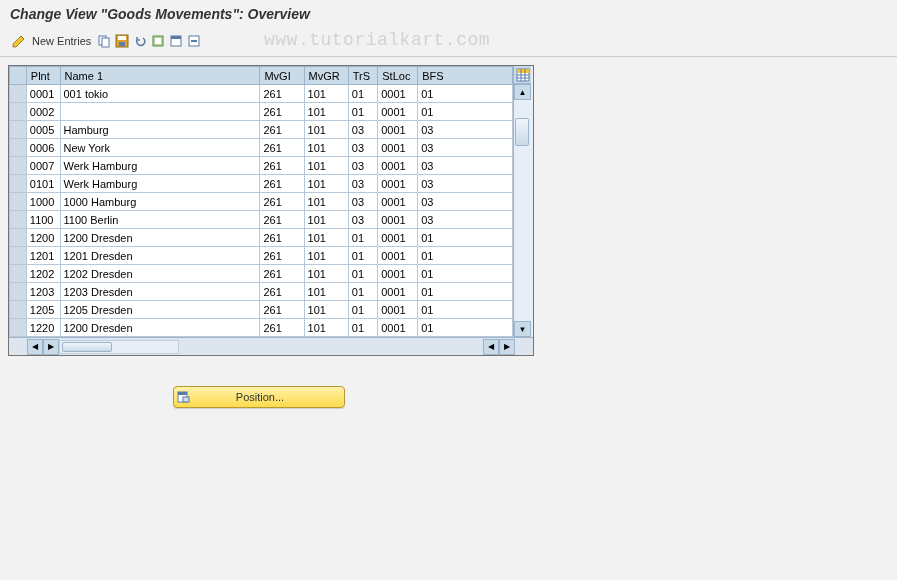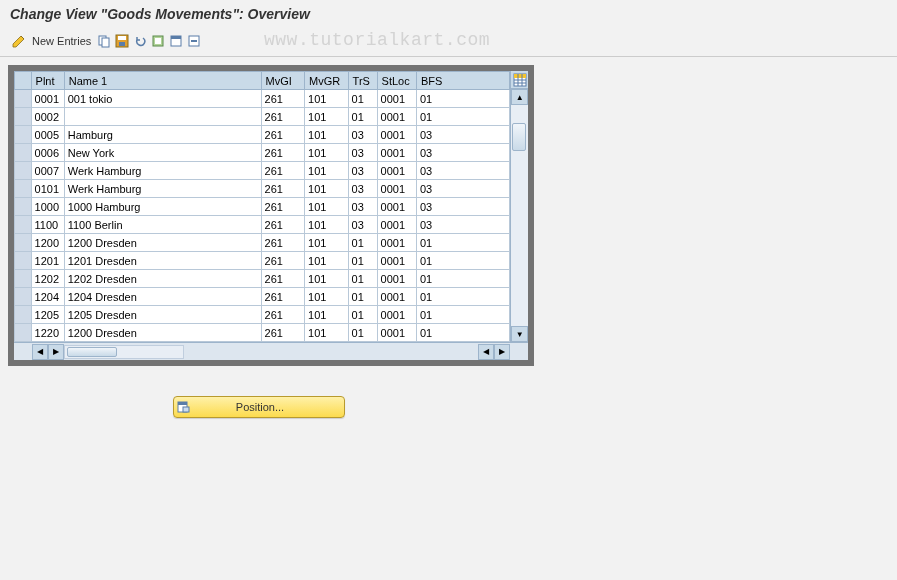--- a/index.html
+++ b/index.html
@@ -48,21 +48,21 @@
       color: rgba(200,200,200,0.75);
       font-family: "Courier New", monospace;
       pointer-events: none;
       letter-spacing: 0.5px;
     }
     .content {
       padding: 8px;
     }
     .grid-wrap {
       background: #e8eef5;
-      border: 6px solid #737373;
+      border: 1px solid #737373;
       display: inline-block;
       width: 526px;
       position: relative;
     }
     .grid-body {
       display: flex;
     }
     .grid-table {
       border-collapse: collapse;
       width: 504px;
@@ -365,22 +365,22 @@
               <td>1202</td>
               <td>1202 Dresden</td>
               <td>261</td>
               <td>101</td>
               <td>01</td>
               <td>0001</td>
               <td>01</td>
             </tr>
             <tr>
               <td class="row-selector"></td>
-              <td>1204</td>
-              <td>1204 Dresden</td>
+              <td>1203</td>
+              <td>1203 Dresden</td>
               <td>261</td>
               <td>101</td>
               <td>01</td>
               <td>0001</td>
               <td>01</td>
             </tr>
             <tr>
               <td class="row-selector"></td>
               <td>1205</td>
               <td>1205 Dresden</td>

